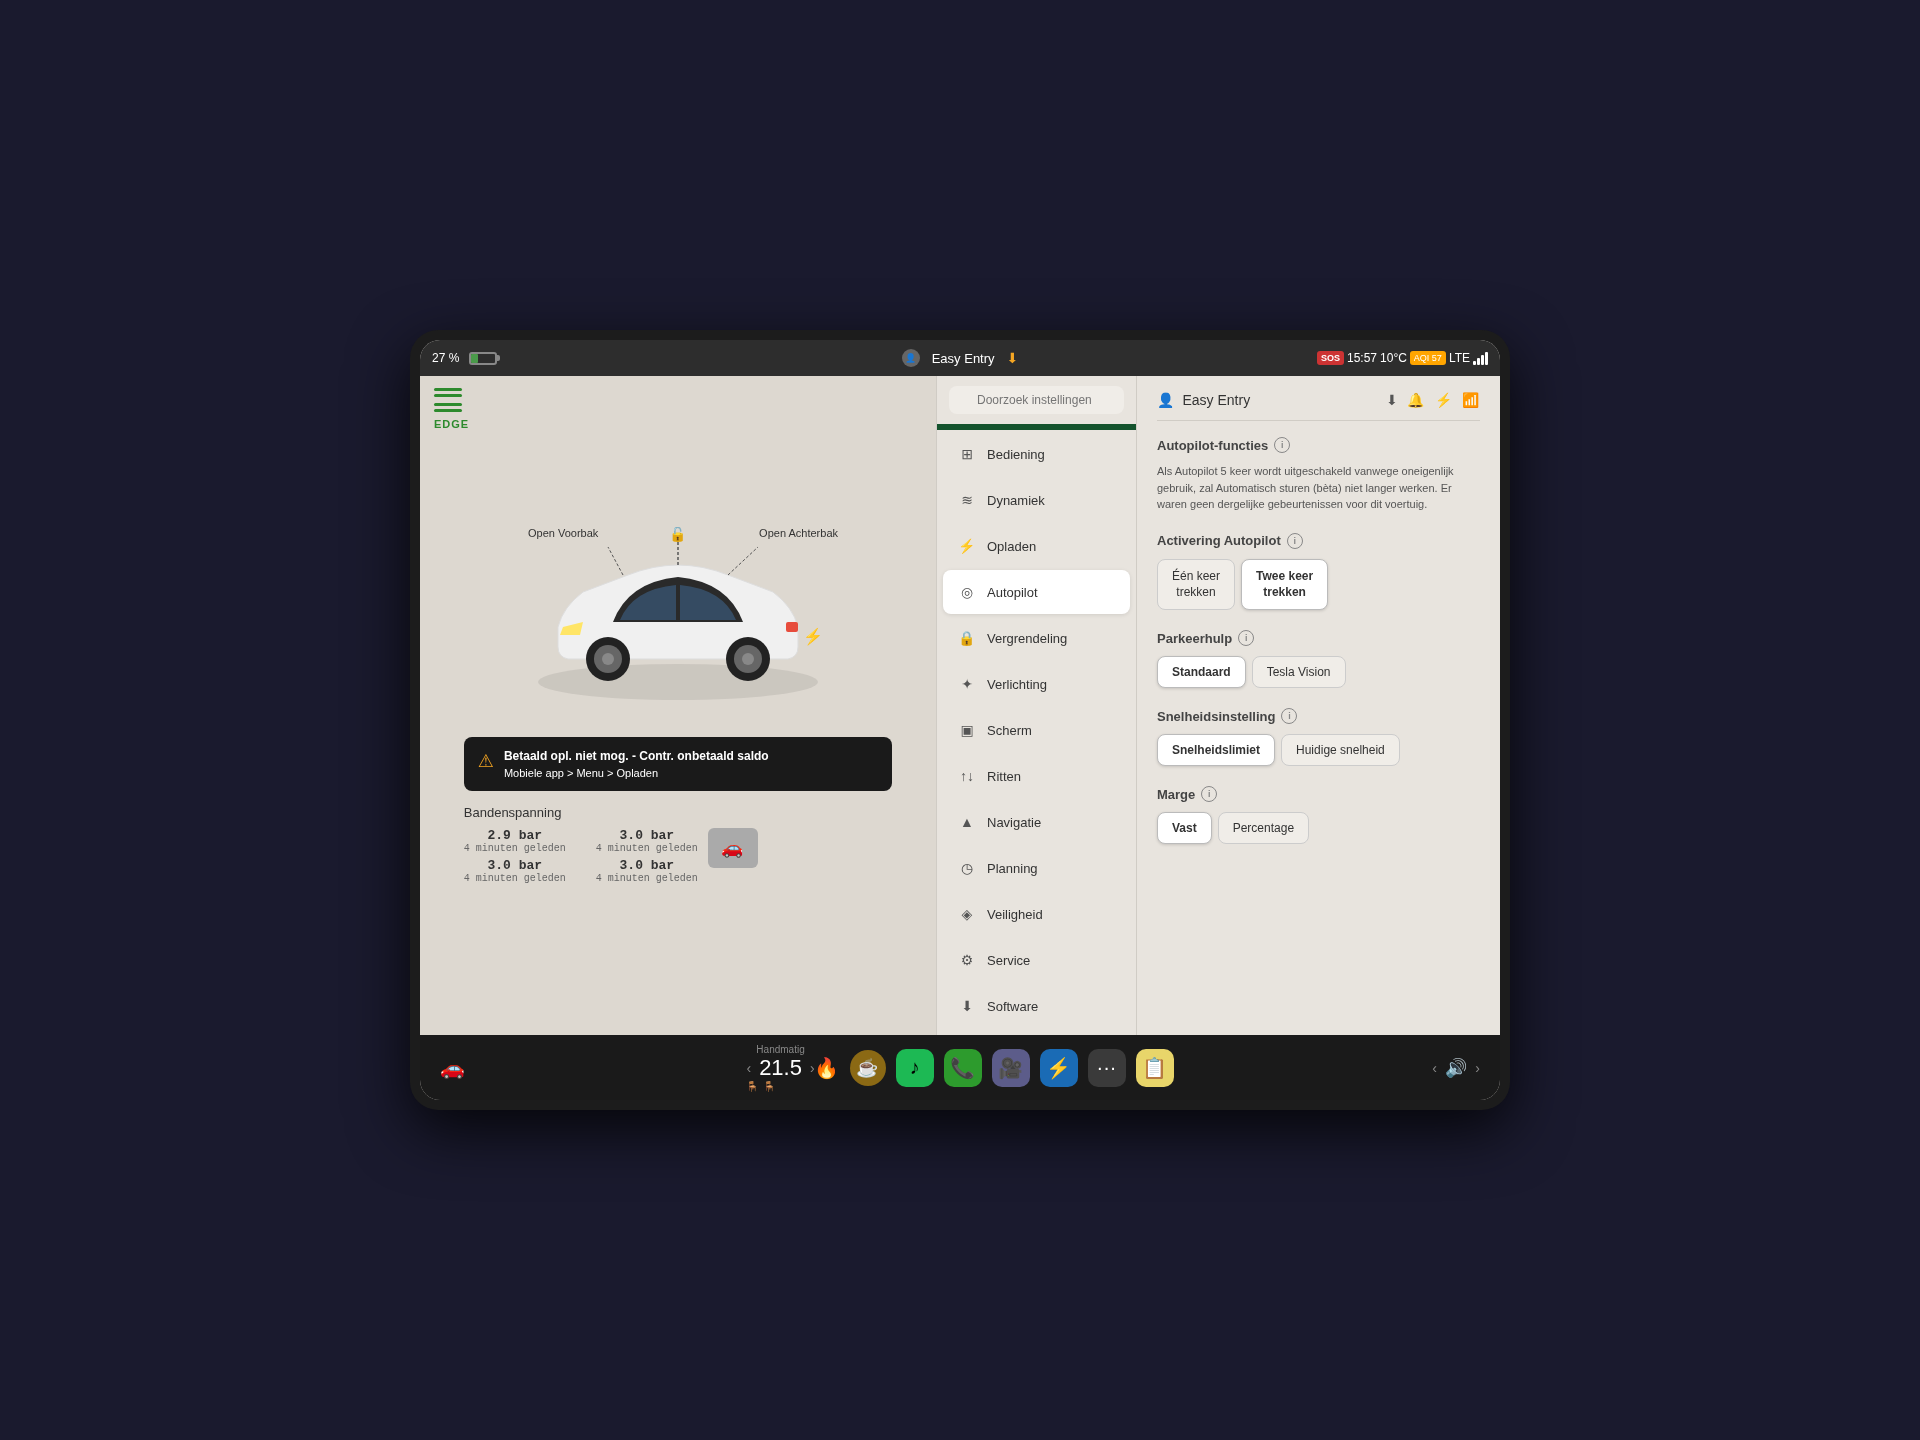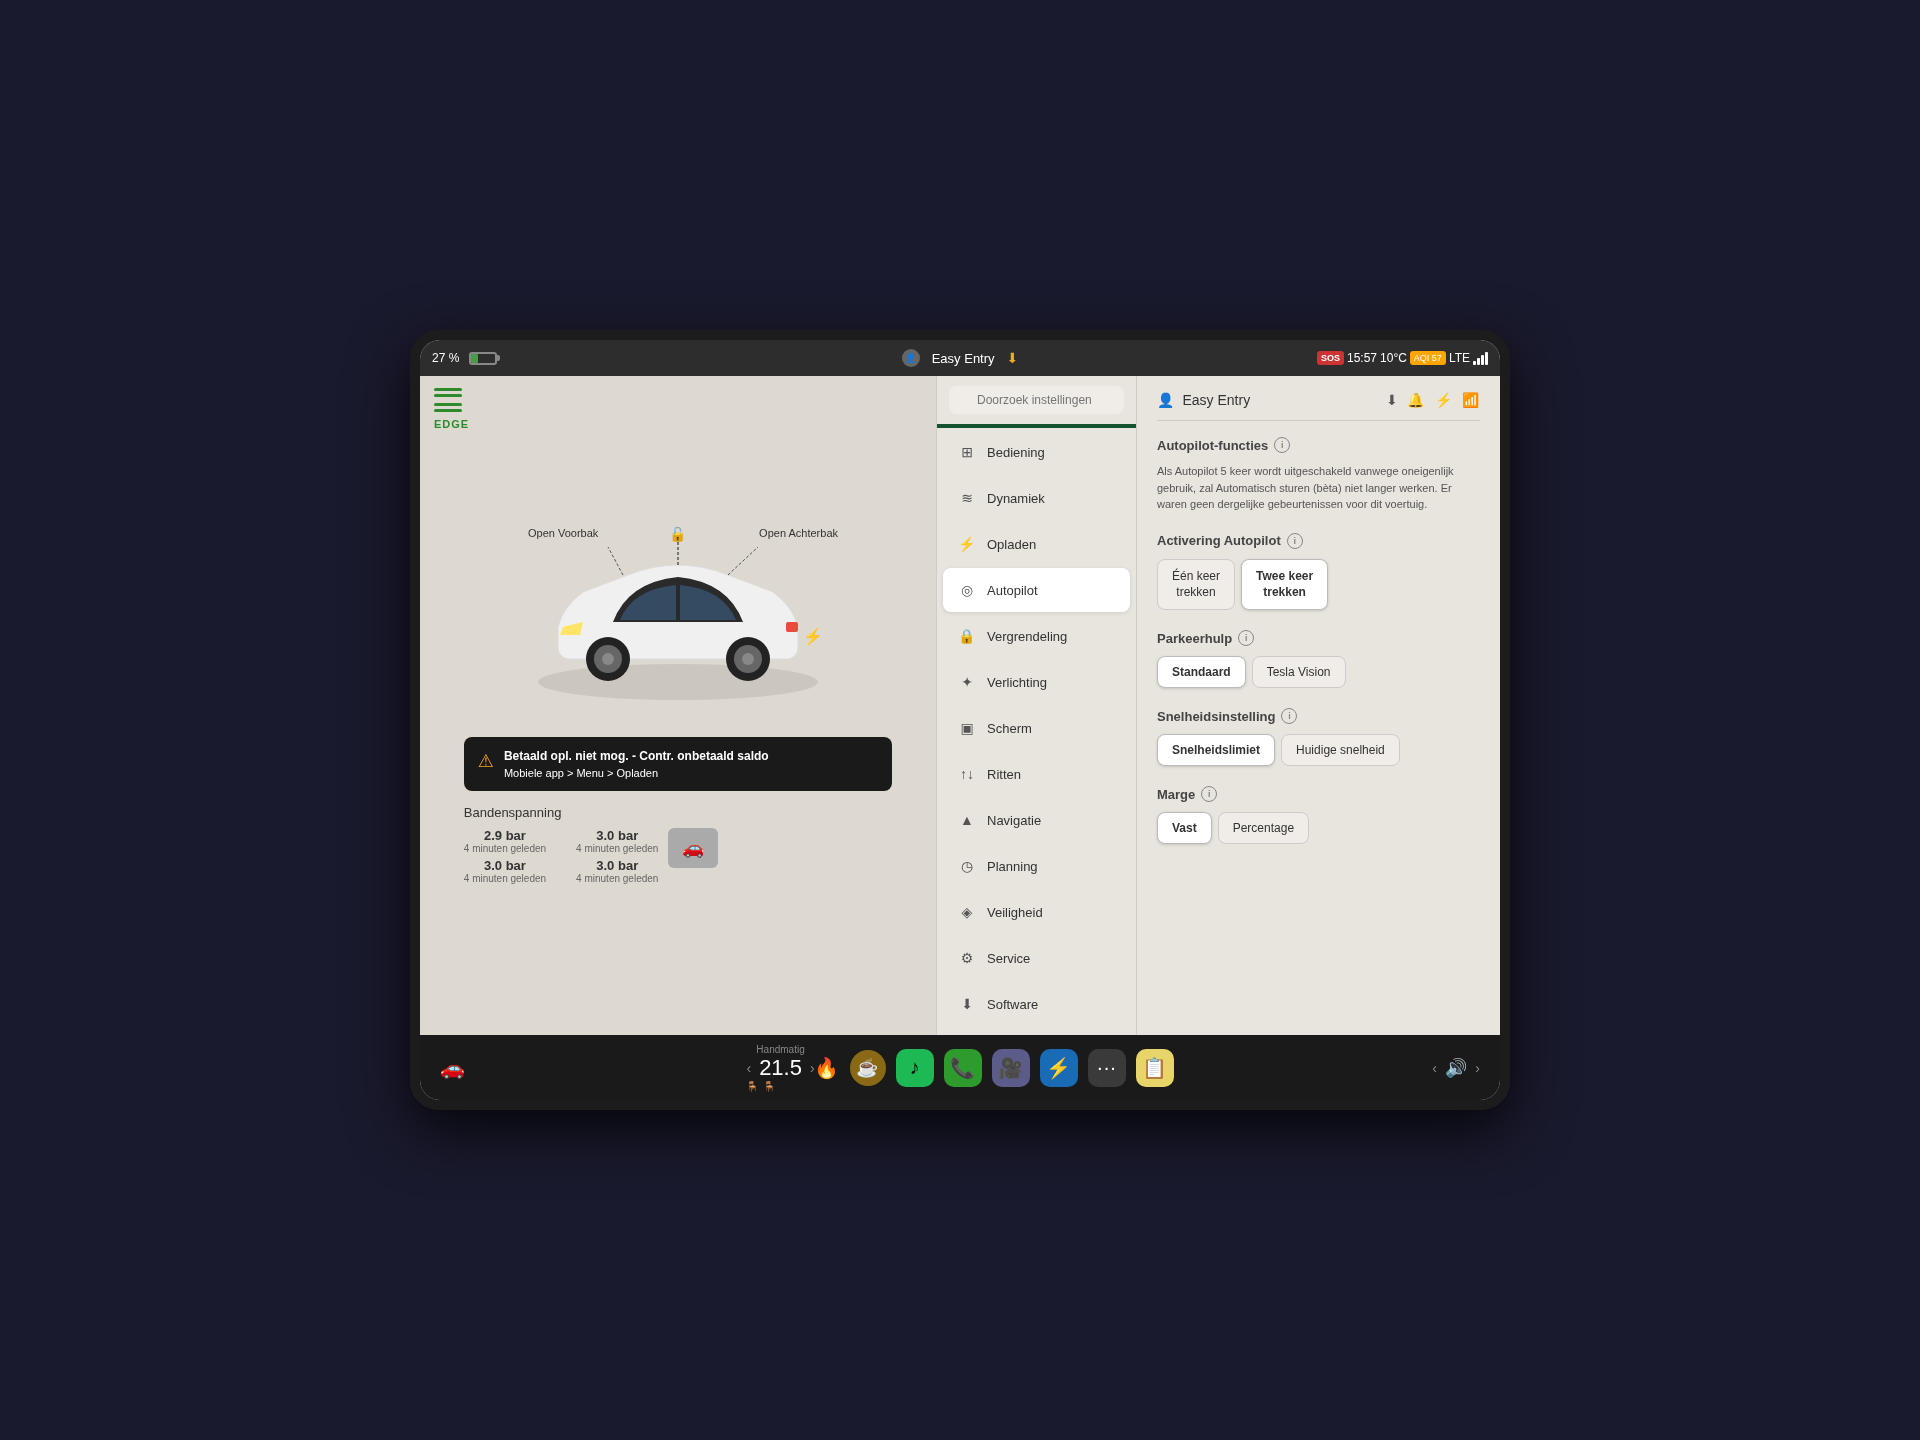--- a/index.html
+++ b/index.html
@@ -234,20 +234,21 @@
       display: flex;
       gap: 10px;
       align-items: flex-start;
     }
     .tire-values {
       display: grid;
       grid-template-columns: 1fr 1fr;
       gap: 4px 30px;
       font-size: 11px;
       color: #333;
+      font-family: Liberation Mono, monospace;
     }
     .tire-val {
       text-align: center;
     }
     .tire-val .bar-val {
       font-size: 13px;
       font-weight: 600;
     }
     .tire-val .time-ago {
       font-size: 10px;
@@ -268,21 +269,21 @@
     .middle-panel {
       width: 200px;
       flex-shrink: 0;
       background: #e8e4de;
       border-left: 1px solid #d0ccc5;
       display: flex;
       flex-direction: column;
     }
     .search-bar {
       padding: 10px 12px;
-      border-bottom: 4px solid #14532d;
+      border-bottom: 6px solid #14532d;
     }
     .search-input {
       width: 100%;
       background: #f0ede8;
       border: none;
       border-radius: 8px;
       padding: 7px 10px 7px 28px;
       font-size: 12px;
       color: #666;
       position: relative;

